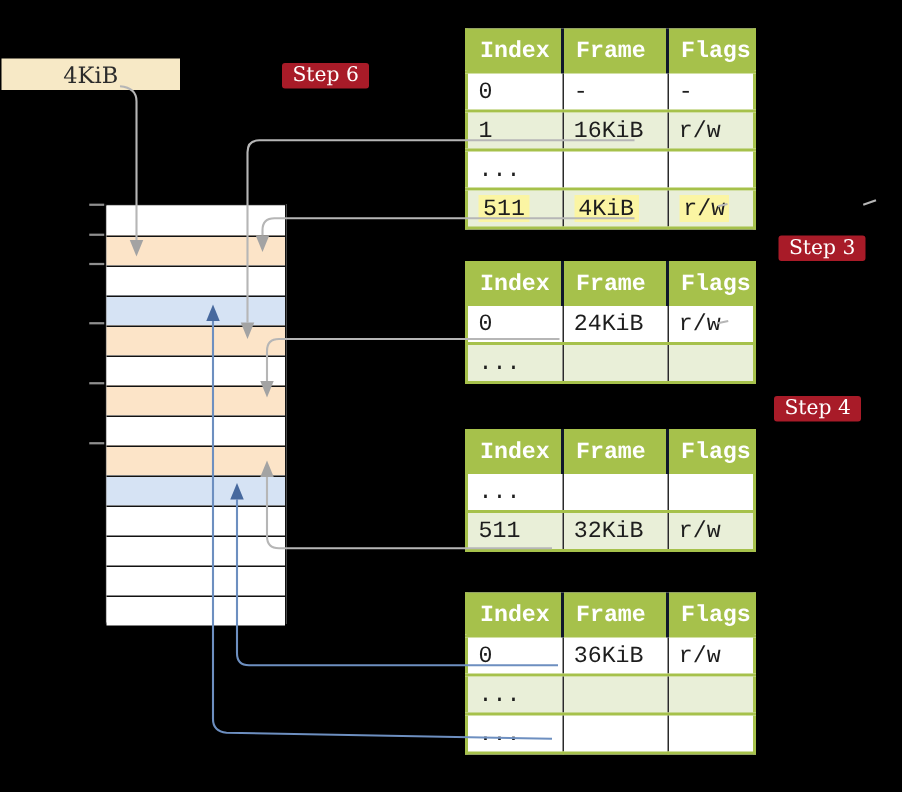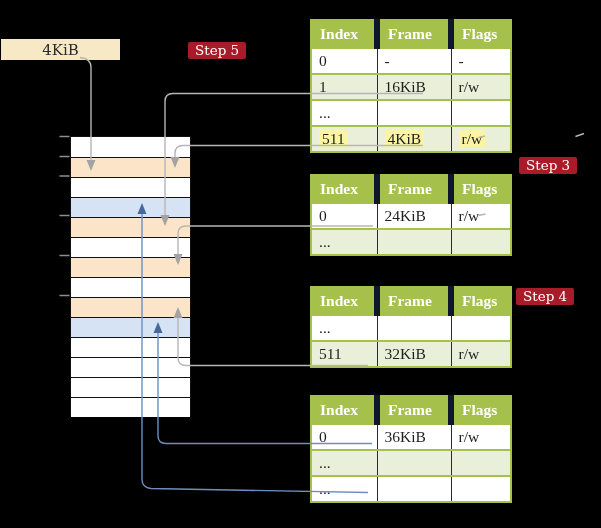--- a/index.html
+++ b/index.html
@@ -8,36 +8,36 @@
   
   #free-frame{position:absolute;left:1px;top:39px;width:119px;height:21px;
       background:#f7e9c6;color:#2b2b2b;font-size:15px;
       display:flex;align-items:center;justify-content:center;}
   
   .badge{position:absolute;background:#a81b28;color:#fff;font-size:13.5px;
       height:17px;line-height:17px;padding:0 7px;border-radius:2px;white-space:nowrap;}
   #badge-step-0{left:188px;top:42px;}
   #badge-steps-1-2{left:509px;top:21px;}
   #badge-step-3{left:519px;top:157px;text-align:center;}
-  #badge-step-4{left:516px;top:264px;margin-top:24px;}
+  #badge-step-4{left:516px;top:264px;}
   
   #memory-stack{position:absolute;left:70px;top:136px;width:121px;height:280px;
       border:1.5px solid #111;box-sizing:border-box;background:#fff;}
   .mrow{height:20px;box-sizing:border-box;border-top:1.5px solid #111;}
   .mrow:first-child{border-top:none;}
   .mrow.free{background:#ffffff;}
   .mrow.table{background:#fce4c8;}
   .mrow.mapped{background:#d6e3f4;}
   
   table.pt{position:absolute;left:310px;width:166px;table-layout:fixed;
       border-collapse:collapse;border:2px solid #a6c14b;background:#fff;
-      font-family:Liberation Serif, serif;}
+      font-family:Liberation Mono, monospace;}
   #t1{top:19px;} #t2{top:174px;} #t3{top:286px;} #t4{top:395px;}
   table.pt th{background:#a6c14b;color:#fff;font-weight:bold;font-size:15.5px;
-      text-align:left;height:26px;padding:0 0 0 8px;border-left:6px solid #0f172a;}
+      text-align:left;height:26px;padding:0 0 0 8px;border-left:2px solid #0f172a;}
   table.pt th:first-child{border-left:none;}
   table.pt td{height:24px;box-sizing:content-box;padding:0 0 0 7px;font-size:15.5px;
       color:#1d1d1d;border-left:1.2px solid #2a2a2a;border-top:2px solid #a6c14b;
       vertical-align:middle;white-space:nowrap;overflow:hidden;}
   table.pt td:first-child{border-left:none;}
   table.pt tbody tr:nth-child(even) td{background:#e9efd8;}
   table.pt th:nth-child(1),table.pt td:nth-child(1){width:54px;}
   table.pt th:nth-child(2),table.pt td:nth-child(2){width:60px;}
   table.pt th:nth-child(3),table.pt td:nth-child(3){width:48px;}
   .hl{background:#fbf5a3;padding:0 3px;}
@@ -49,21 +49,21 @@
   .bhead{fill:#47699e;stroke:none;}
   .tick{stroke:#8f8f8f;stroke-width:1.5;}
 </style>
 </head>
 <body>
 
 <div id="canvas">
 
   <div id="free-frame">4KiB</div>
 
-  <div class="badge" id="badge-step-0">Step 5</div>
+  <div class="badge" id="badge-step-0">Step 6</div>
   <div class="badge" id="badge-step-3">Step 3</div>
   <div class="badge" id="badge-step-4">Step 4</div>
 
   <div id="memory-stack">
       <div class="mrow free"></div>
       <div class="mrow table"></div>
       <div class="mrow free"></div>
       <div class="mrow mapped"></div>
       <div class="mrow table"></div>
       <div class="mrow free"></div>

